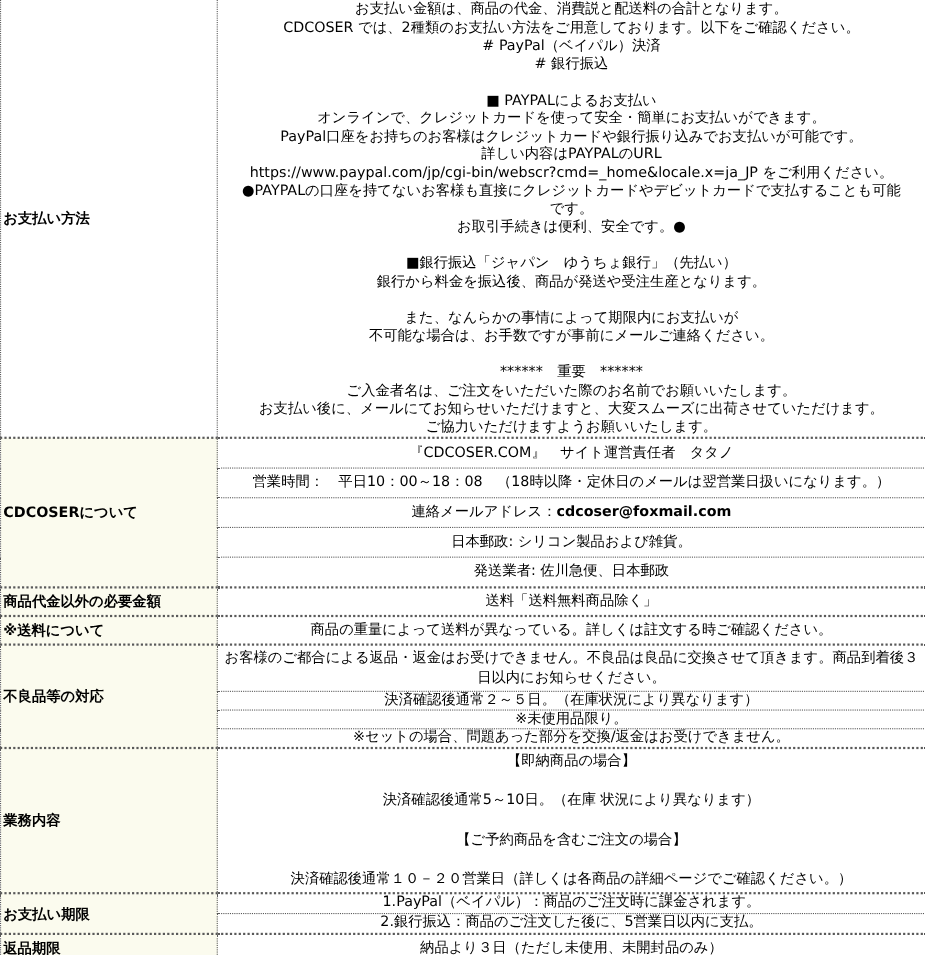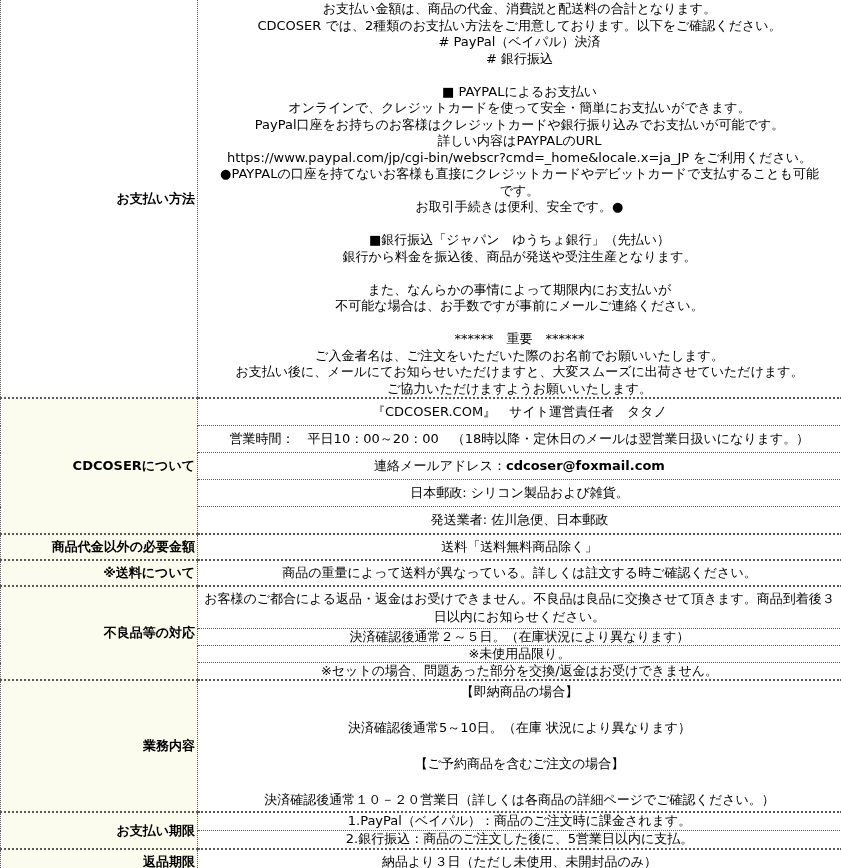--- a/index.html
+++ b/index.html
@@ -20,21 +20,21 @@
     width: 841px;
     border-collapse: collapse;
     table-layout: fixed;
     border-bottom: 2px solid var(--bottom-bar);
   }
   col.c-hdr { width: 197px; }
   col.c-body { width: 644px; }
   th.rowhdr {
     background: var(--hdr-bg);
     font-weight: bold;
-    text-align: right;
+    text-align: left;
     vertical-align: middle;
     padding: 2px;
     border: 1px dotted var(--border-color);
     font-size: 13px;
   }
   th.rowhdr.white { background: #ffffff; }
   td.content {
     border: 1px dotted var(--border-color);
     vertical-align: top;
     text-align: center;
@@ -68,21 +68,21 @@
   <tbody>
       <tr data-row="payment-method" class="section-start">
         <th rowspan="1" class="rowhdr white">お支払い方法</th>
         <td class="content">お支払い金額は、商品の代金、消費説と配送料の合計となります。<br>CDCOSER では、2種類のお支払い方法をご用意しております。以下をご確認ください。<br># PayPal（ベイパル）決済<br># 銀行振込<br><br>■ PAYPALによるお支払い<br>オンラインで、クレジットカードを使って安全・簡単にお支払いができます。<br>PayPal口座をお持ちのお客様はクレジットカードや銀行振り込みでお支払いが可能です。<br>詳しい内容はPAYPALのURL<br>https://www.paypal.com/jp/cgi-bin/webscr?cmd=_home&amp;locale.x=ja_JP をご利用ください。<br>●PAYPALの口座を持てないお客様も直接にクレジットカードやデビットカードで支払することも可能<br>です。<br>お取引手続きは便利、安全です。●<br><br>■銀行振込「ジャパン　ゆうちょ銀行」（先払い）<br>銀行から料金を振込後、商品が発送や受注生産となります。<br><br>また、なんらかの事情によって期限内にお支払いが<br>不可能な場合は、お手数ですが事前にメールご連絡ください。<br><br>******　重要　******<br>ご入金者名は、ご注文をいただいた際のお名前でお願いいたします。<br>お支払い後に、メールにてお知らせいただけますと、大変スムーズに出荷させていただけます。<br>ご協力いただけますようお願いいたします。</td>
       </tr>
       <tr data-row="about-cdcoser" class="section-start">
         <th rowspan="5" class="rowhdr">CDCOSERについて</th>
         <td class="content">『CDCOSER.COM』　サイト運営責任者　タタノ</td>
       </tr>
       <tr data-row="about-cdcoser">
-        <td class="content">営業時間：　平日10：00～20：00　（18時以降・定休日のメールは翌営業日扱いになります。）</td>
+        <td class="content">営業時間：　平日10：00～18：08　（18時以降・定休日のメールは翌営業日扱いになります。）</td>
       </tr>
       <tr data-row="about-cdcoser">
         <td class="content">連絡メールアドレス：<b class="email">cdcoser@foxmail.com</b></td>
       </tr>
       <tr data-row="about-cdcoser">
         <td class="content">日本郵政: シリコン製品および雑貨。</td>
       </tr>
       <tr data-row="about-cdcoser">
         <td class="content">発送業者: 佐川急便、日本郵政</td>
       </tr>

